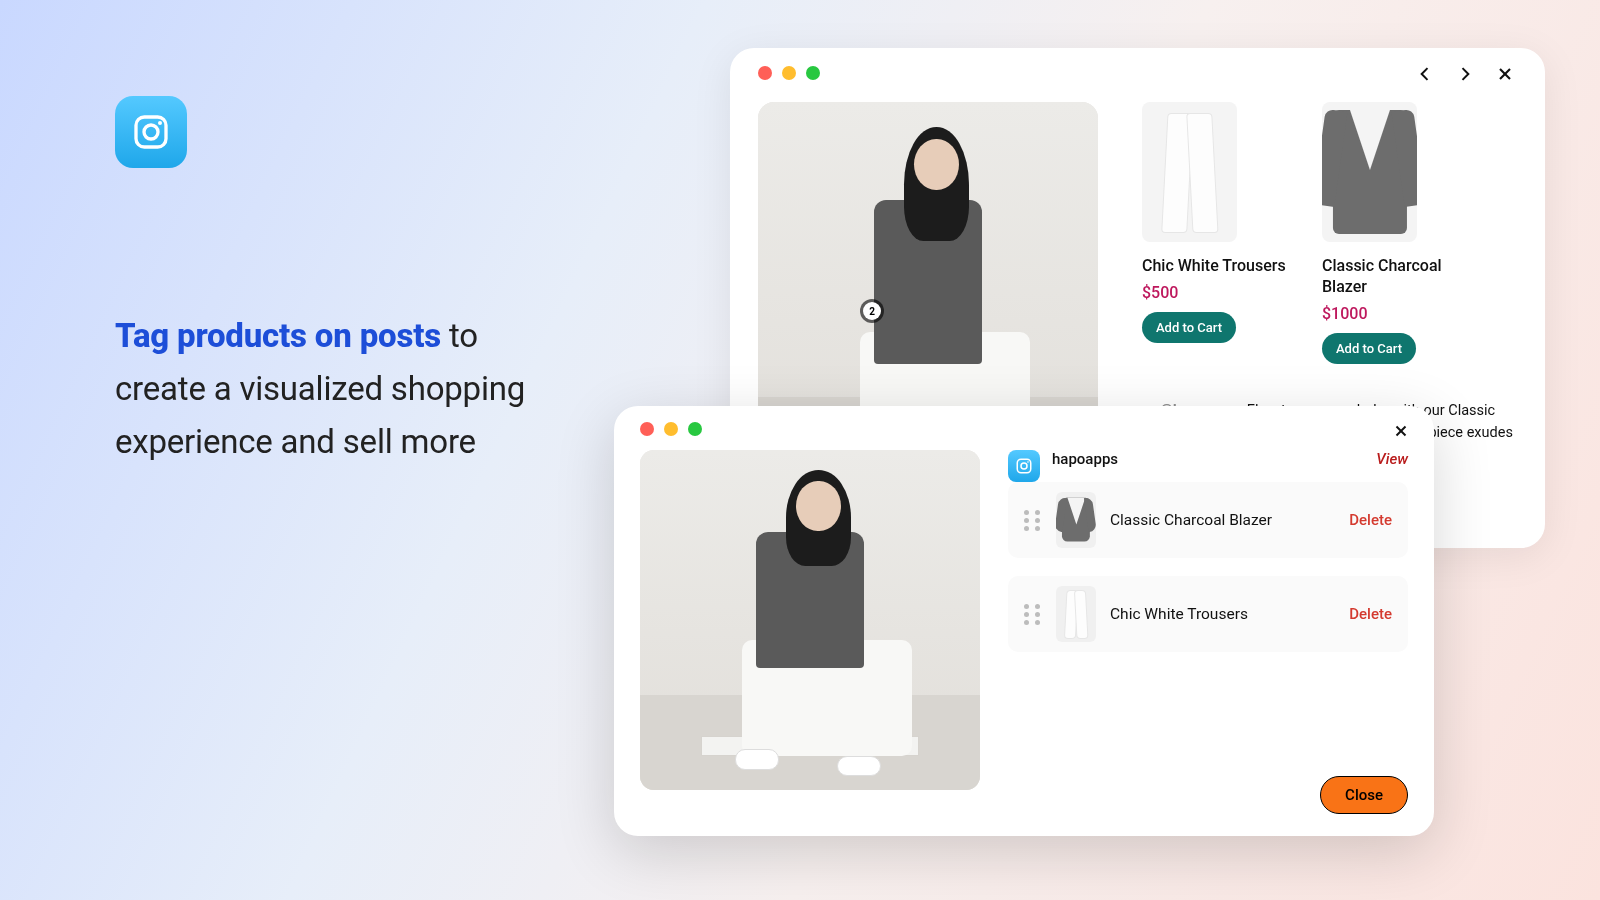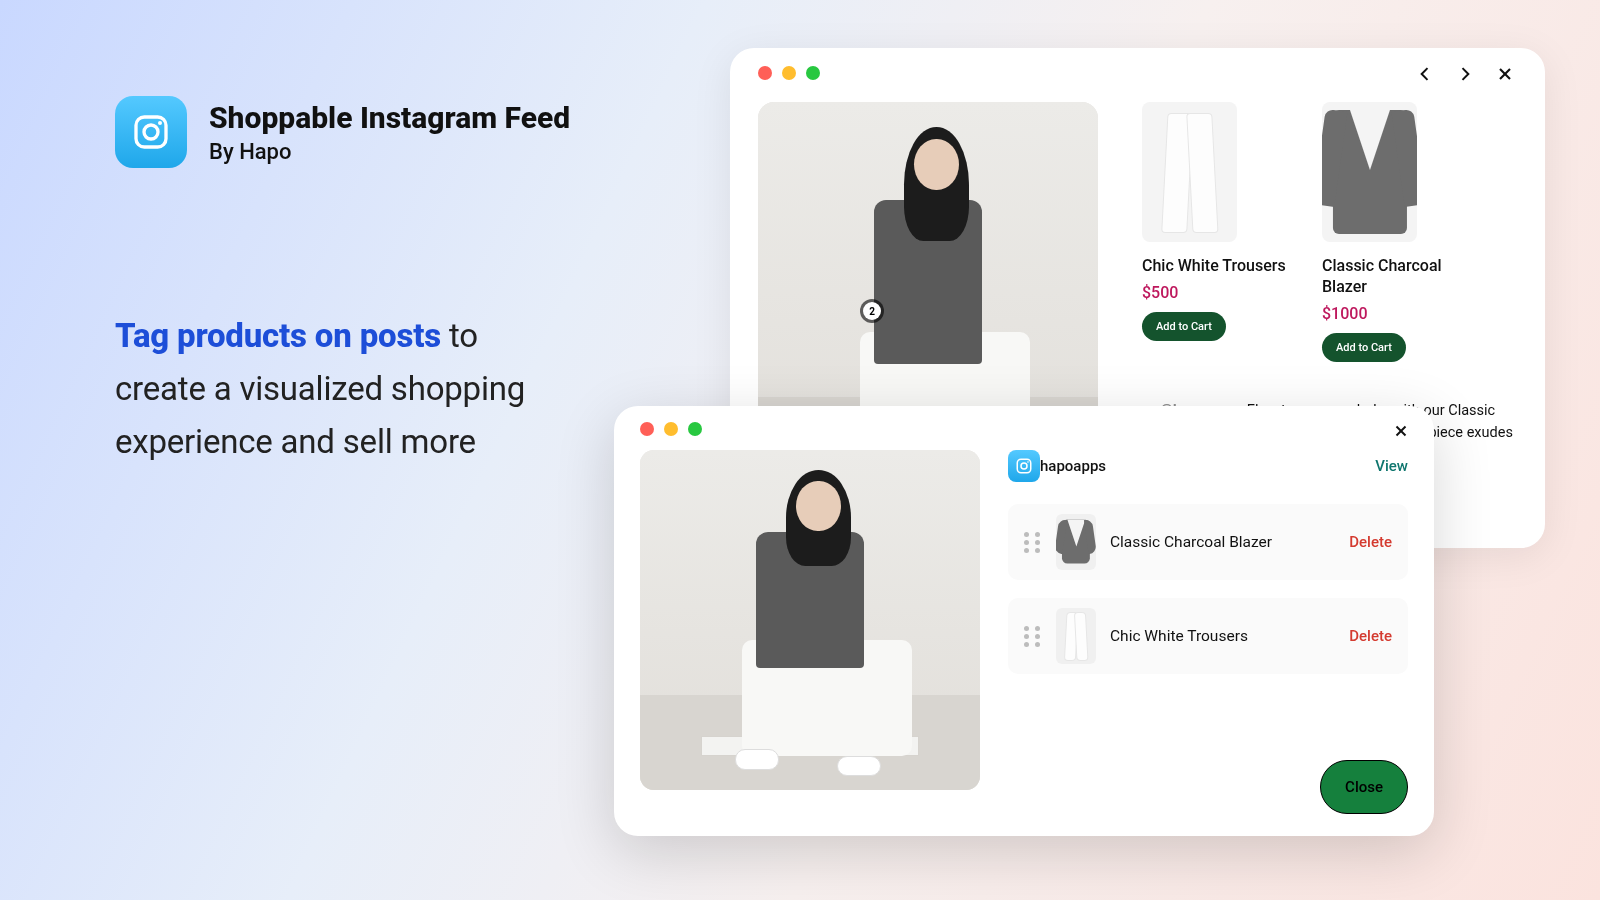--- a/index.html
+++ b/index.html
@@ -35,49 +35,49 @@
   .nav-icons .nbtn { width:24px; height:24px; display:flex; align-items:center; justify-content:center; cursor:pointer;}
 
   .back-body { display:flex; gap:44px; margin-top:22px; height:420px; overflow:hidden;}
   .post-photo { width:340px; height:410px; border-radius:16px; background:#e8e5e2; flex-shrink:0; position:relative; overflow:hidden;}
   .tag-badge { position:absolute; left:105px; top:200px; width:18px; height:18px; border-radius:50%; background:#fff; font-size:10px; font-weight:700; display:flex; align-items:center; justify-content:center; box-shadow:0 0 0 3px rgba(0,0,0,.6);}
   .products { display:flex; gap:30px; }
   .prod { width:150px; }
   .prod .thumb { width:95px; height:140px; border-radius:8px; background:#f4f4f4; margin-bottom:14px; position:relative; overflow:hidden;}
   .prod .name { font-size:16px; line-height:1.3; color:#111; font-weight:500;}
   .prod .price { font-size:16px; color:#be185d; margin-top:6px; font-weight:500;}
-  .prod .cart { margin-top:10px; background:#14532d; color:#fff; border:none; border-radius:999px; padding:8px 14px; font-size:11px; font-weight:500; cursor:pointer;}
+  .prod .cart { margin-top:10px; background:#0f766e; color:#fff; border:none; border-radius:999px; padding:8px 14px; font-size:13px; font-weight:500; cursor:pointer;}
   .desc-row { position:absolute; left:1160px; top:400px; display:flex; gap:10px; width:370px; font-size:14.5px; line-height:1.55; color:#111;}
   .desc-row .handle{ font-weight:700; color:#8f8f8f;}
 
   
   .win-front {
     position:absolute; left:614px; top:406px; width:820px; height:430px;
     background:#fff; border-radius:24px; box-shadow: 0 16px 60px rgba(0,0,0,0.16);
     padding:16px 26px 22px 26px;
   }
   .win-front .close-x { position:absolute; right:24px; top:16px; cursor:pointer;}
   .front-body { display:flex; gap:28px; margin-top:14px;}
   .front-photo { width:340px; height:340px; border-radius:14px; background:#e8e5e2; overflow:hidden; position:relative;}
 
   .front-right { flex:1; }
-  .acct-row { display:flex; align-items:center; gap:0; margin-bottom:22px;}
+  .acct-row { display:flex; gap:12px; }
   .acct-icon { width:32px; height:32px; border-radius:8px; background:linear-gradient(180deg,#54c9ff,#1fa7ea); display:flex;align-items:center;justify-content:center;}
   .acct-icon svg{width:18px;height:18px;}
   .acct-row .uname{ font-size:15px; font-weight:500; color:#111; flex:1;}
-  .acct-row .view{ font-size:15px; color:#0f766e; font-weight:500; cursor:pointer;}
+  .acct-row .view{ font-size:15px; color:#b91c1c; font-weight:500; cursor:pointer;font-style:italic;}
 
   .tag-row { display:flex; align-items:center; gap:14px; background:#fafafa; border-radius:10px; padding:10px 16px; margin-bottom:18px;}
   .drag { width:18px; display:grid; grid-template-columns:1fr 1fr; gap:3px; cursor:grab;}
   .drag i{ width:5px;height:5px;border-radius:50%; background:#bcbcbc; display:block;}
   .tag-row .mini{ width:40px; height:56px; border-radius:6px; background:#f0f0f0; flex-shrink:0; position:relative;overflow:hidden;}
   .tag-row .tname{ flex:1; font-size:15.5px; color:#111;}
   .tag-row .del{ font-size:15px; color:#d43a2f; font-weight:500; cursor:pointer;}
 
-  .close-btn { position:absolute; right:26px; bottom:22px; background:#15803d; border:1.5px solid #000; border-radius:999px; padding:17px 24px; font-size:15px; font-weight:500; cursor:pointer;}
+  .close-btn { position:absolute; right:26px; bottom:22px; background:#f97316; border:1.5px solid #000; border-radius:999px; padding:9px 24px; font-size:15px; font-weight:500; cursor:pointer;}
 
   
   .trousers-shape{position:absolute;left:50%;top:8%;transform:translateX(-50%);width:54%;height:84%;}
   .trousers-shape::before,.trousers-shape::after{content:"";position:absolute;top:0;width:46%;height:100%;background:#fdfdfd;border:1px solid #e6e6e6;border-radius:4px;}
   .trousers-shape::before{left:0;transform:skewX(-3deg);} .trousers-shape::after{right:0;transform:skewX(3deg);}
   .blazer-shape{position:absolute;left:50%;top:6%;transform:translateX(-50%);width:78%;height:88%;background:#6d6d6d;border-radius:6px;}
   .blazer-shape::before,.blazer-shape::after{content:"";position:absolute;top:0;width:30%;height:78%;background:#6d6d6d;}
   .blazer-shape::before{left:-18%;border-radius:8px 0 0 8px;transform:rotate(8deg);} 
   .blazer-shape::after{right:-18%;border-radius:0 8px 8px 0;transform:rotate(-8deg);}
   .blazer-shape .lapel{position:absolute;left:50%;top:0;transform:translateX(-50%);width:0;height:0;border-left:20px solid transparent;border-right:20px solid transparent;border-top:60px solid #f4f4f4;}
@@ -99,24 +99,20 @@
 <body>
 
 <div class="brand-row">
   <div class="brand-icon">
     <svg viewBox="0 0 24 24" fill="none" stroke="#fff" stroke-width="2">
         <rect x="3" y="3" width="18" height="18" rx="5"></rect>
         <circle cx="12" cy="12" r="4.2"></circle>
         <circle cx="17.4" cy="6.6" r="1.2" fill="#fff" stroke="none"></circle>
       </svg>
   </div>
-  <div class="brand-text">
-    <div class="title">Shoppable Instagram Feed</div>
-    <div class="byline">By Hapo</div>
-  </div>
 </div>
 
 <div class="headline">
   <span class="bold">Tag products on posts</span>
   <span>to create a visualized shopping experience and sell more</span>
 </div>
 
 <div class="win-back">
   <div class="traffic">
     <span class="t-red"></span>

